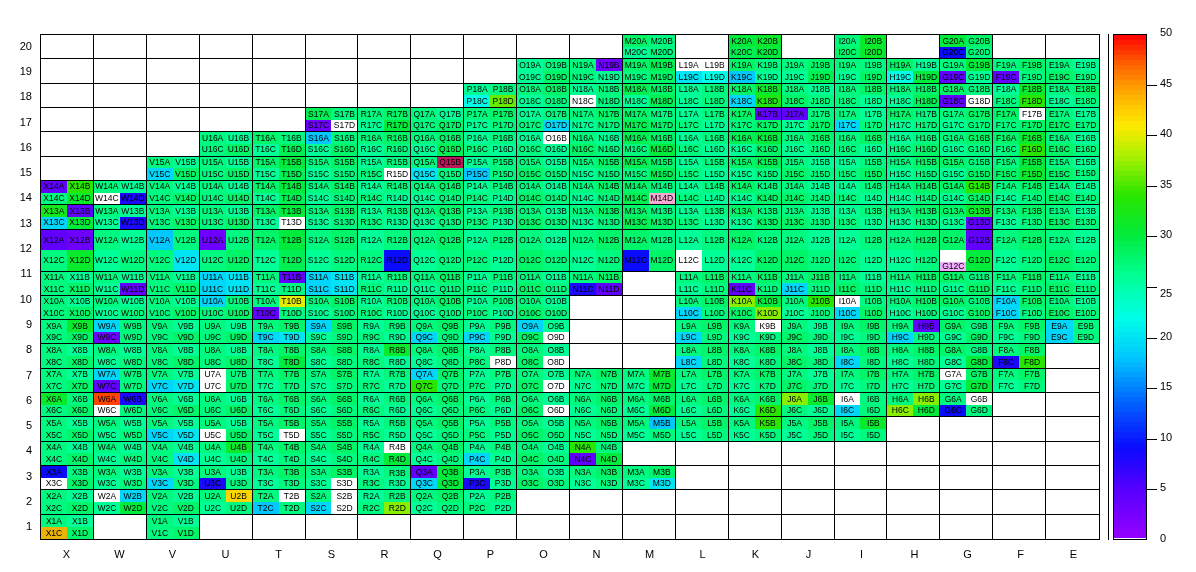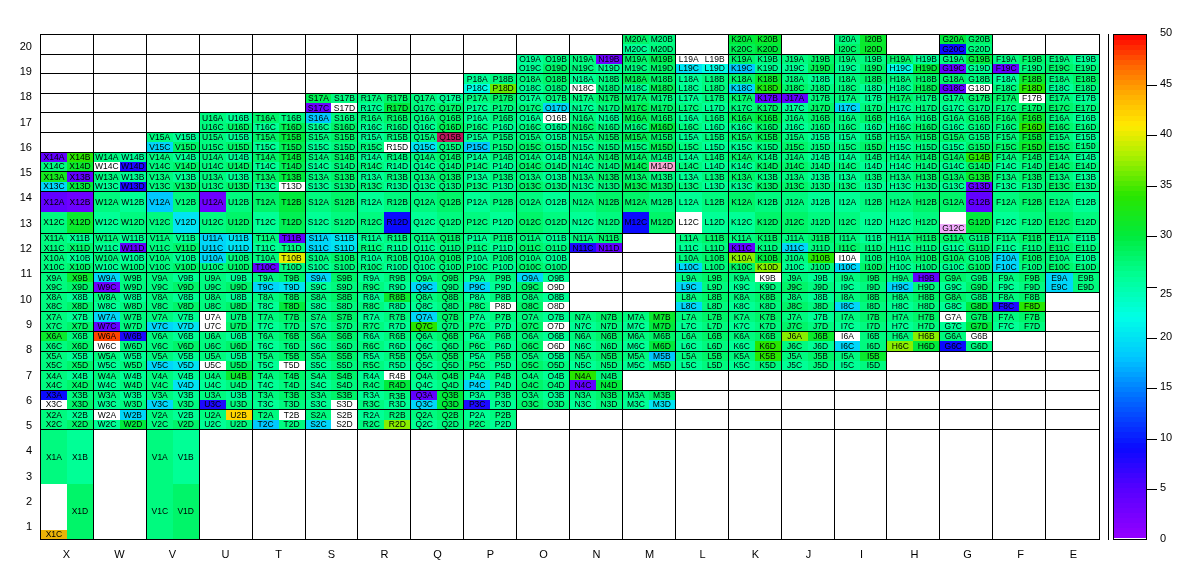--- a/index.html
+++ b/index.html
@@ -4249,21 +4249,21 @@
         <div class="cell empty"></div>
         <div class="cell empty"></div>
         <div class="cell lastcol empty"></div>
         <div class="cell lastrow">
           <div class="sub" style="background: rgb(0, 250, 127);">
             <span>X1A</span>
           </div>
           <div class="sub" style="background: rgb(0, 255, 150);">
             <span>X1B</span>
           </div>
-          <div class="sub" style="background: #eab308; margin-top: 46px;">
+          <div class="sub" style="background: #eab308;">
             <span>X1C</span>
           </div>
           <div class="sub" style="background: rgb(0, 245, 105);">
             <span>X1D</span>
           </div>
         </div>
         <div class="cell lastrow empty"></div>
         <div class="cell lastrow">
           <div class="sub" style="background: rgb(0, 250, 127);">
             <span>V1A</span>

